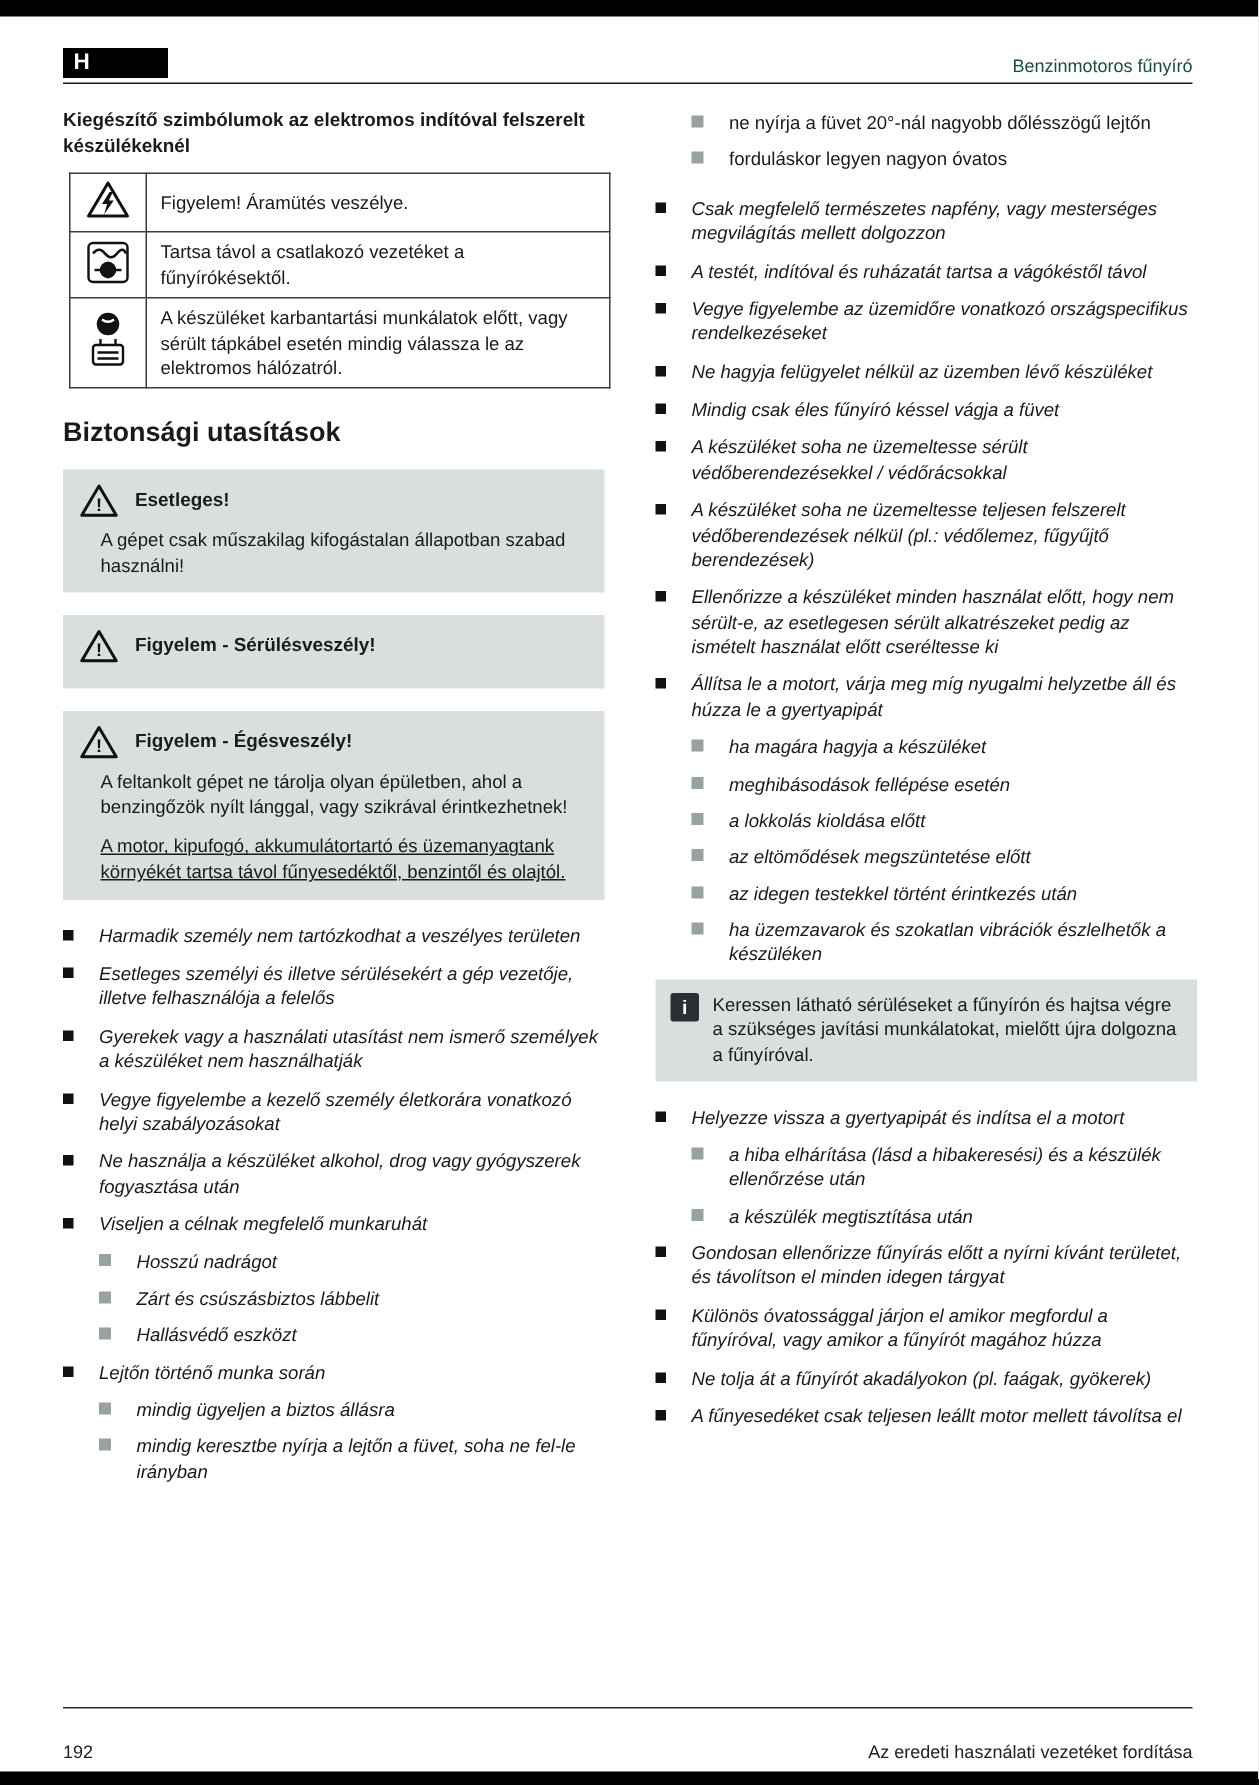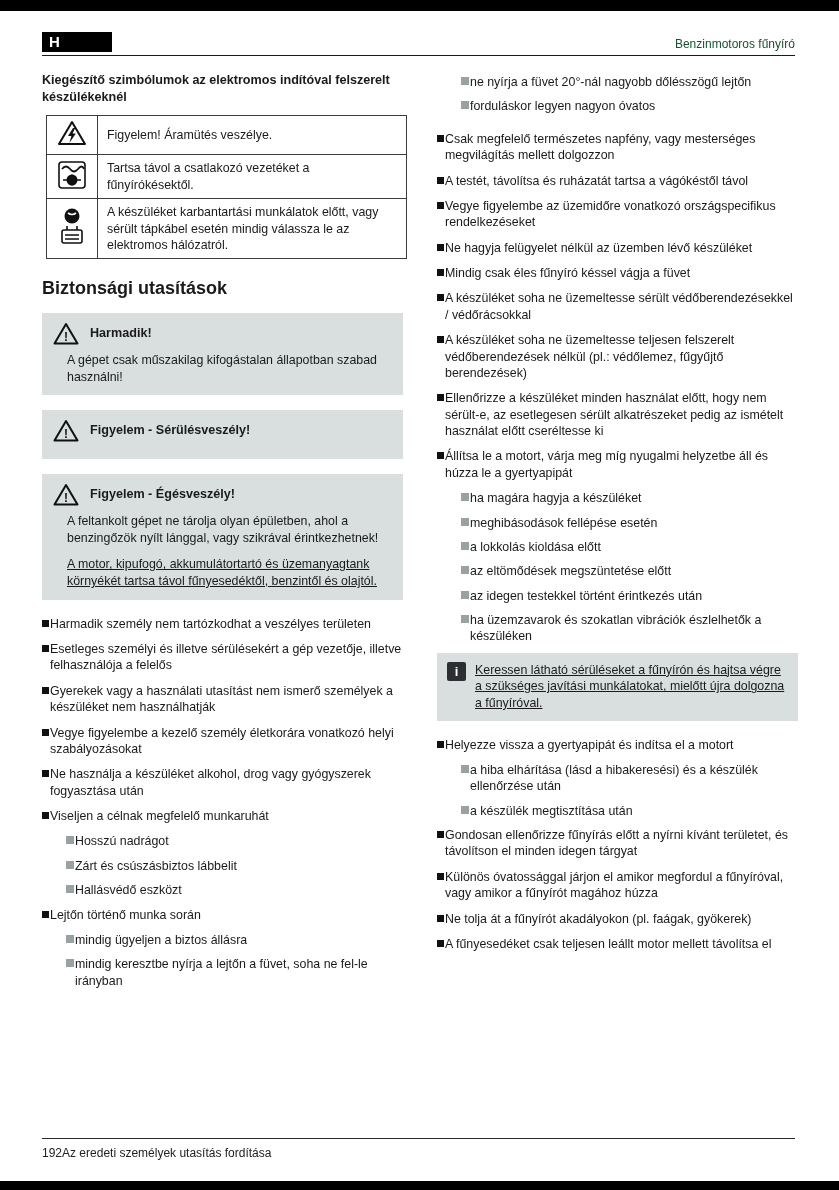--- a/index.html
+++ b/index.html
@@ -27,35 +27,35 @@
   h2.section-heading{font-size:18px;font-weight:bold;margin:18px 0 12px 0;}
 
   .warnbox{background:#d9dfdf;padding:9px 11px 10px 11px;margin:0 0 15px 0;}
   .warn-head{display:flex;align-items:center;gap:11px;margin:0 0 7px 0;}
   .warn-title{font-weight:bold;font-size:12.6px;}
   .warn-body{margin:0 0 0 14px;font-size:12.4px;line-height:1.34;}
   .warn-body + .warn-body{margin-top:10px;text-decoration:underline;}
   .tri-svg{width:26px;height:23px;flex:none;display:block;}
 
   ul.blist,ul.sub{list-style:none;margin:0;padding:0;}
-  ul.blist{margin-top:16px;}
-  .row{display:flex;gap:1px;margin-bottom:9px;}
+  ul.blist{margin-top:16px;font-style:italic;}
+  .row{display:flex;gap:17px;margin-bottom:9px;}
   .row .bt{flex:1;}
   .m1{width:7px;height:7px;background:#111;margin-top:4px;flex:none;}
   .m2{width:8px;height:8px;background:#99a2a2;margin-top:3px;flex:none;}
   ul.sub{margin-left:24px;}
   ul.sub .row{margin-bottom:8px;}
 
   .infobox{background:#d9dfdf;padding:9px 10px;margin:6px 0 14px 0;display:flex;gap:9px;}
   .info-icon{width:19px;height:19px;background:#2b2f31;color:#fff;font-weight:bold;
              font-size:13px;text-align:center;line-height:19px;flex:none;border-radius:2px;}
-  .info-text{flex:1;font-size:12.4px;line-height:1.34;text-decoration:underline;}
+  .info-text{flex:1;font-size:12.4px;line-height:1.34;}
 
   .footer{position:absolute;top:1138px;left:42px;width:753px;border-top:1.4px solid #2a2a2a;
-          padding-top:7px;display:flex;justify-content:flex-start;font-size:12px;color:#222;}
+          padding-top:22px;display:flex;justify-content:space-between;font-size:12px;color:#222;}
 
   .icon-sym{display:inline-block;}
 </style>
 </head>
 <body>
 
 <div class="page">
   <div class="top-bar"></div>
 
   <div class="header">
@@ -105,21 +105,21 @@
         </table>
 
       <h2 class="section-heading">Biztonsági utasítások</h2>
 
       <div class="warnbox">
         <div class="warn-head">
           <svg class="tri-svg" viewBox="0 0 26 23">
             <path d="M13 2 L24.5 21.5 H1.5 Z" fill="none" stroke="#111" stroke-width="2" stroke-linejoin="round"></path>
             <text x="13" y="18.5" text-anchor="middle" font-size="12" font-weight="bold" fill="#111">!</text>
           </svg>
-          <span class="warn-title">Harmadik!</span>
+          <span class="warn-title">Esetleges!</span>
         </div>
         <p class="warn-body">A gépet csak műszakilag kifogástalan állapotban szabad használni!</p>
       </div>
 
       <div class="warnbox">
         <div class="warn-head">
           <svg class="tri-svg" viewBox="0 0 26 23">
             <path d="M13 2 L24.5 21.5 H1.5 Z" fill="none" stroke="#111" stroke-width="2" stroke-linejoin="round"></path>
             <text x="13" y="18.5" text-anchor="middle" font-size="12" font-weight="bold" fill="#111">!</text>
           </svg>
@@ -239,21 +239,21 @@
       <ul class="blist">
         <li>
           <div class="row">
               <span class="m1"></span>
           <span class="bt">Csak megfelelő természetes napfény, vagy mesterséges megvilágítás mellett dolgozzon</span>
             </div>
         </li>
         <li>
           <div class="row">
               <span class="m1"></span>
-          <span class="bt">A testét, távolítsa és ruházatát tartsa a vágókéstől távol</span>
+          <span class="bt">A testét, indítóval és ruházatát tartsa a vágókéstől távol</span>
             </div>
         </li>
         <li>
           <div class="row">
               <span class="m1"></span>
           <span class="bt">Vegye figyelembe az üzemidőre vonatkozó országspecifikus rendelkezéseket</span>
             </div>
         </li>
         <li>
           <div class="row">
@@ -380,17 +380,17 @@
               <span class="m1"></span>
           <span class="bt">A fűnyesedéket csak teljesen leállt motor mellett távolítsa el</span>
             </div>
         </li>
       </ul>
     </div>
   </div>
 
   <div class="footer">
     <span>192</span>
-    <span>Az eredeti személyek utasítás fordítása</span>
+    <span>Az eredeti használati vezetéket fordítása</span>
   </div>
 
   <div class="bottom-bar"></div>
 </div>
 
 </body></html>

